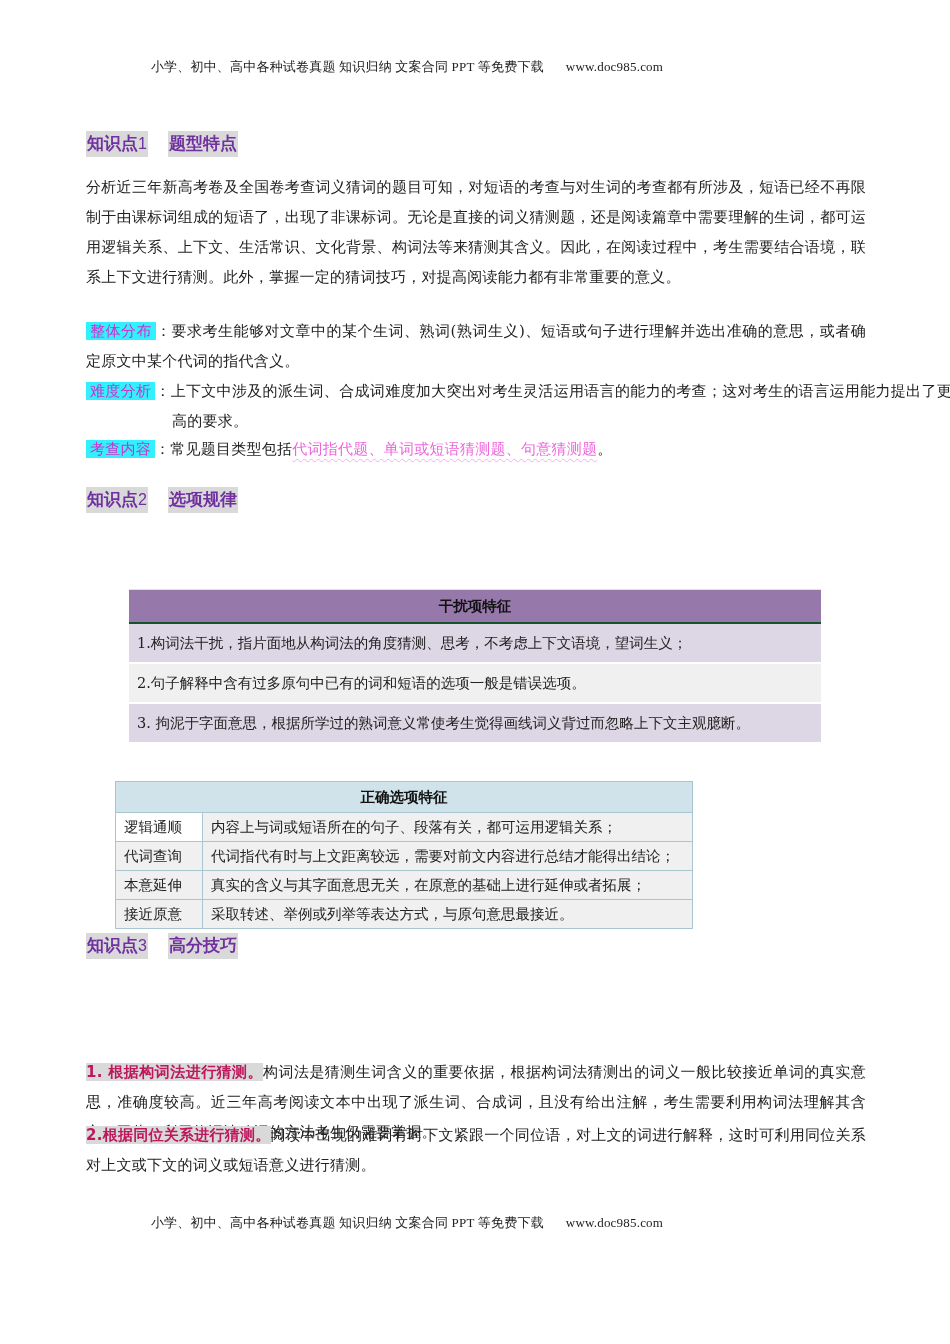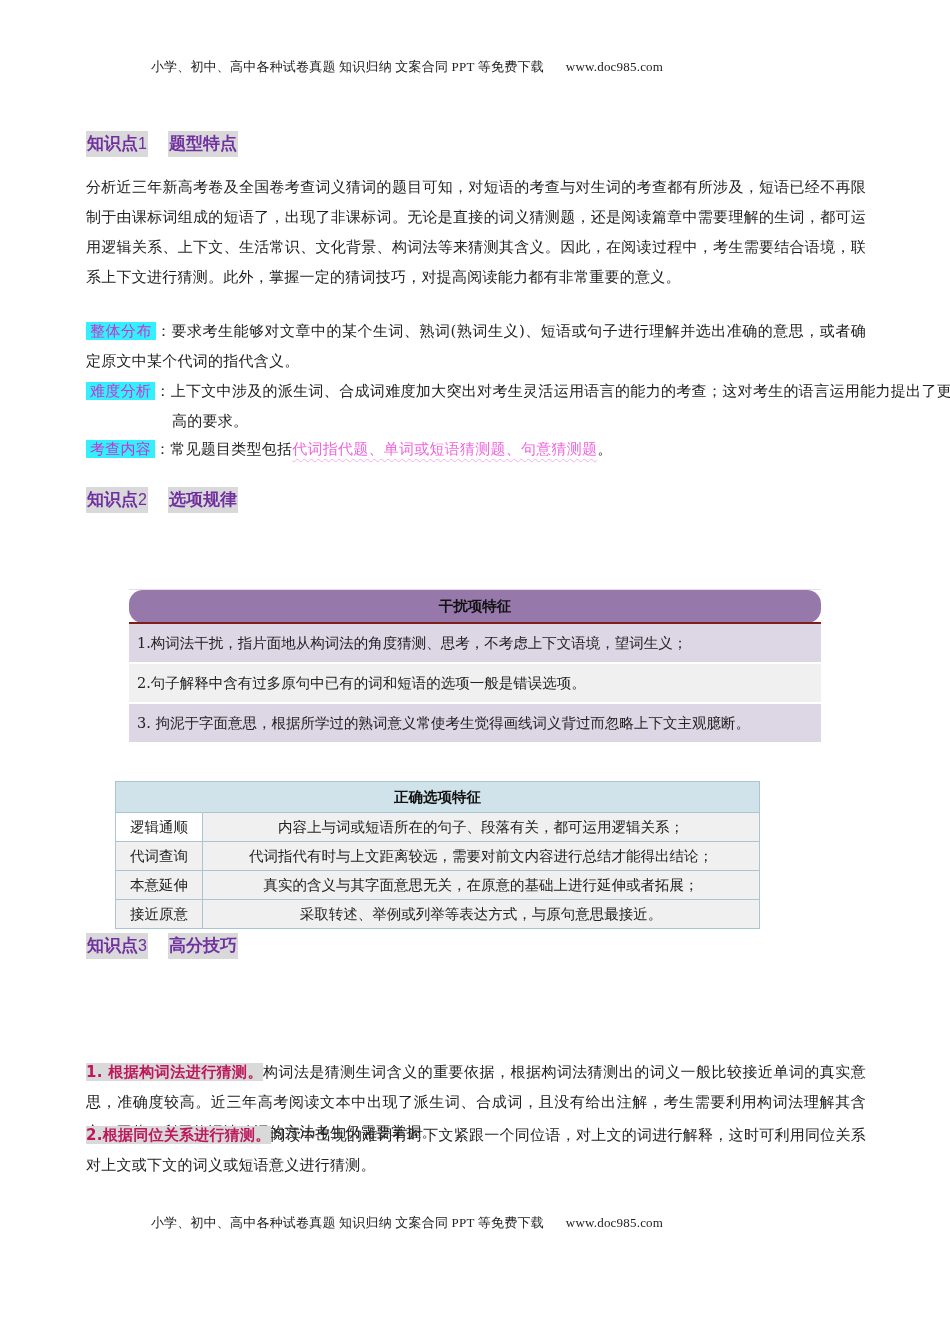--- a/index.html
+++ b/index.html
@@ -49,33 +49,31 @@
     
     .tbl1 {
       position: absolute; left: 129px; top: 589px; width: 692px;
       border-collapse: collapse; font-size: 14.5px;
       font-family: "DejaVu Serif", "Liberation Serif", serif;
       border-top: 1px solid #e6dcea;
     }
     .tbl1 th {
       background: #9778aa; color: #111; font-weight: bold; height: 30px;
       font-family: "DejaVu Sans", "Liberation Sans", sans-serif; font-size: 14.5px;
-      border-bottom: 2px solid #7f1d1d;
-      border-radius: 14px;
+      border-bottom: 2px solid #14532d;
     }
     .tbl1 td { padding: 4px 8px; line-height: 30px; border-bottom: 2px solid #ffffff; }
     .tbl1 tr.row-a td { background: #ddd6e5; }
     .tbl1 tr.row-b td { background: #f0f0f0; }
 
     
     .tbl2 {
-      position: absolute; left: 115px; top: 781px; width: 645px;
+      position: absolute; left: 115px; top: 781px; width: 578px;
       border-collapse: collapse; font-size: 14.5px;
       font-family: "DejaVu Serif", "Liberation Serif", serif;
-      text-align: center;
     }
     .tbl2 th {
       background: #d0e3ea; color: #111; height: 28px; font-weight: bold;
       font-family: "DejaVu Sans", "Liberation Sans", sans-serif; font-size: 14.5px;
       border: 1px solid #a9c5d1;
     }
     .tbl2 td {
       border: 1px solid #a9c5d1; height: 28px; padding: 0 8px;
       background: #f0f0f0;
     }

